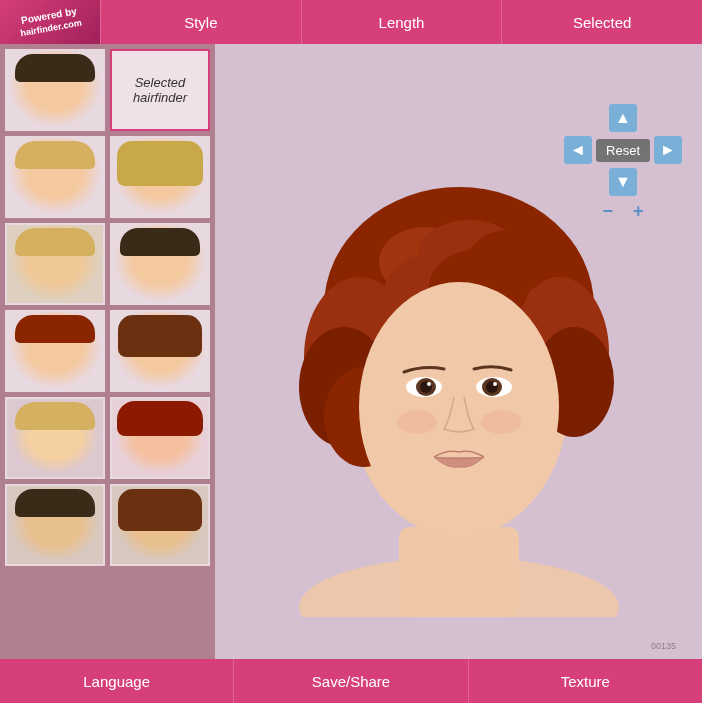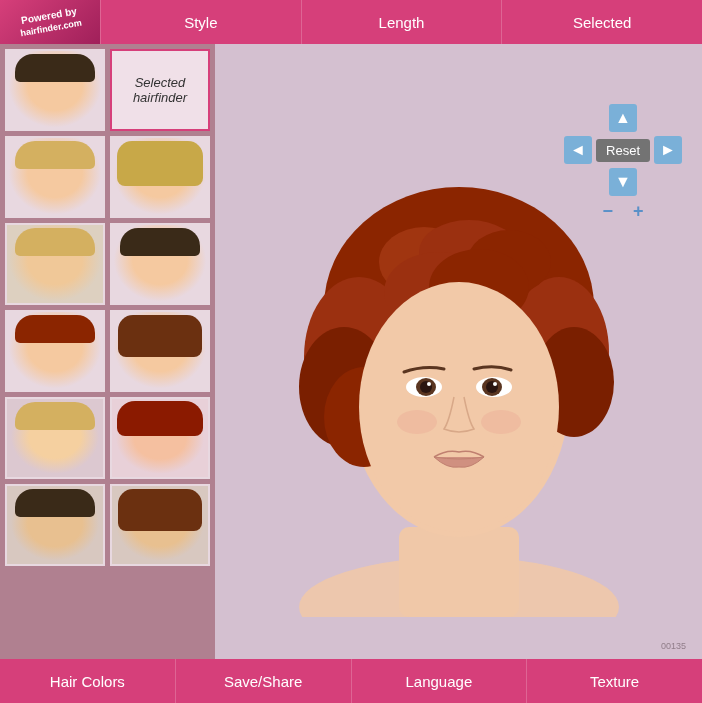--- a/index.html
+++ b/index.html
@@ -186,21 +186,21 @@
       height: 560px;
       display: flex;
       align-items: center;
       justify-content: center;
     }
 
     
     .watermark {
       position: absolute;
       bottom: 8px;
-      right: 16px;
+      right: 26px;
       font-size: 9px;
       color: rgba(100,80,90,0.6);
     }
 
     
     .bottom-nav {
       height: 44px;
       display: flex;
       background: #d63f7a;
     }
@@ -379,17 +379,16 @@
         <ellipse cx="232" cy="335" rx="20" ry="12" fill="#e8a090" opacity="0.3"></ellipse>
       </svg>
     </div>
 
     <div class="watermark">00135</div>
 
   </div>
 </div>
 
 <div class="bottom-nav">
-  <div class="bottom-tab">Hair Colors</div>
+  <div class="bottom-tab">Language</div>
   <div class="bottom-tab">Save/Share</div>
-  <div class="bottom-tab">Language</div>
   <div class="bottom-tab">Texture</div>
 </div>
 
 </body></html>

